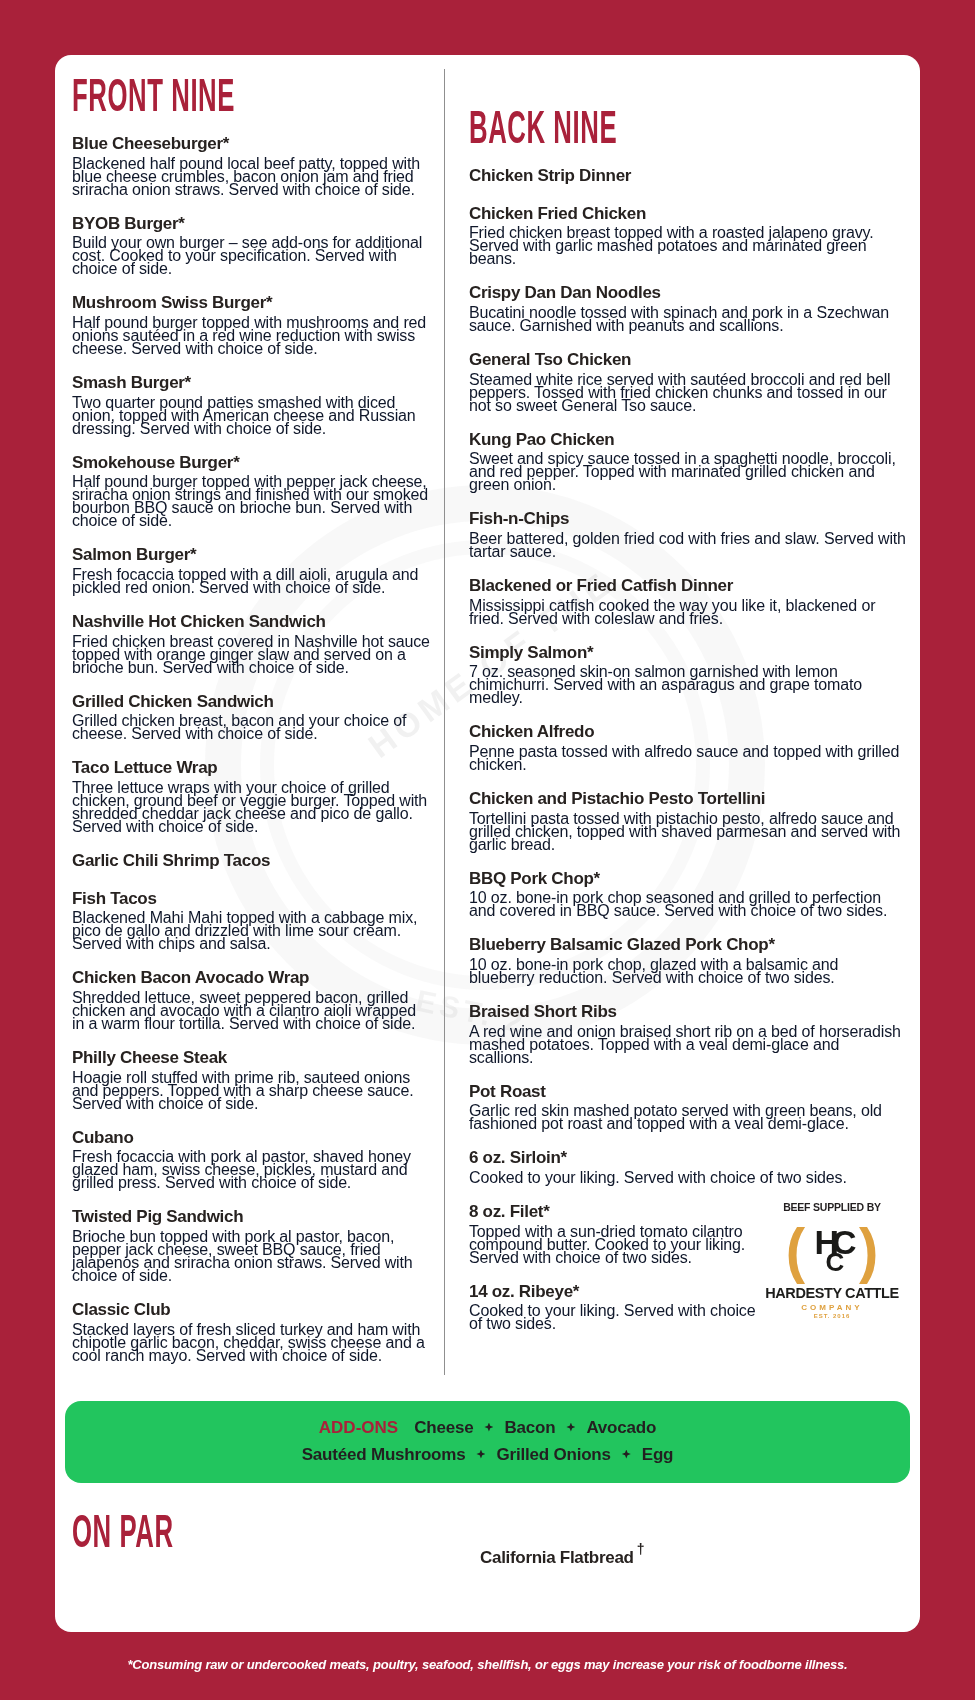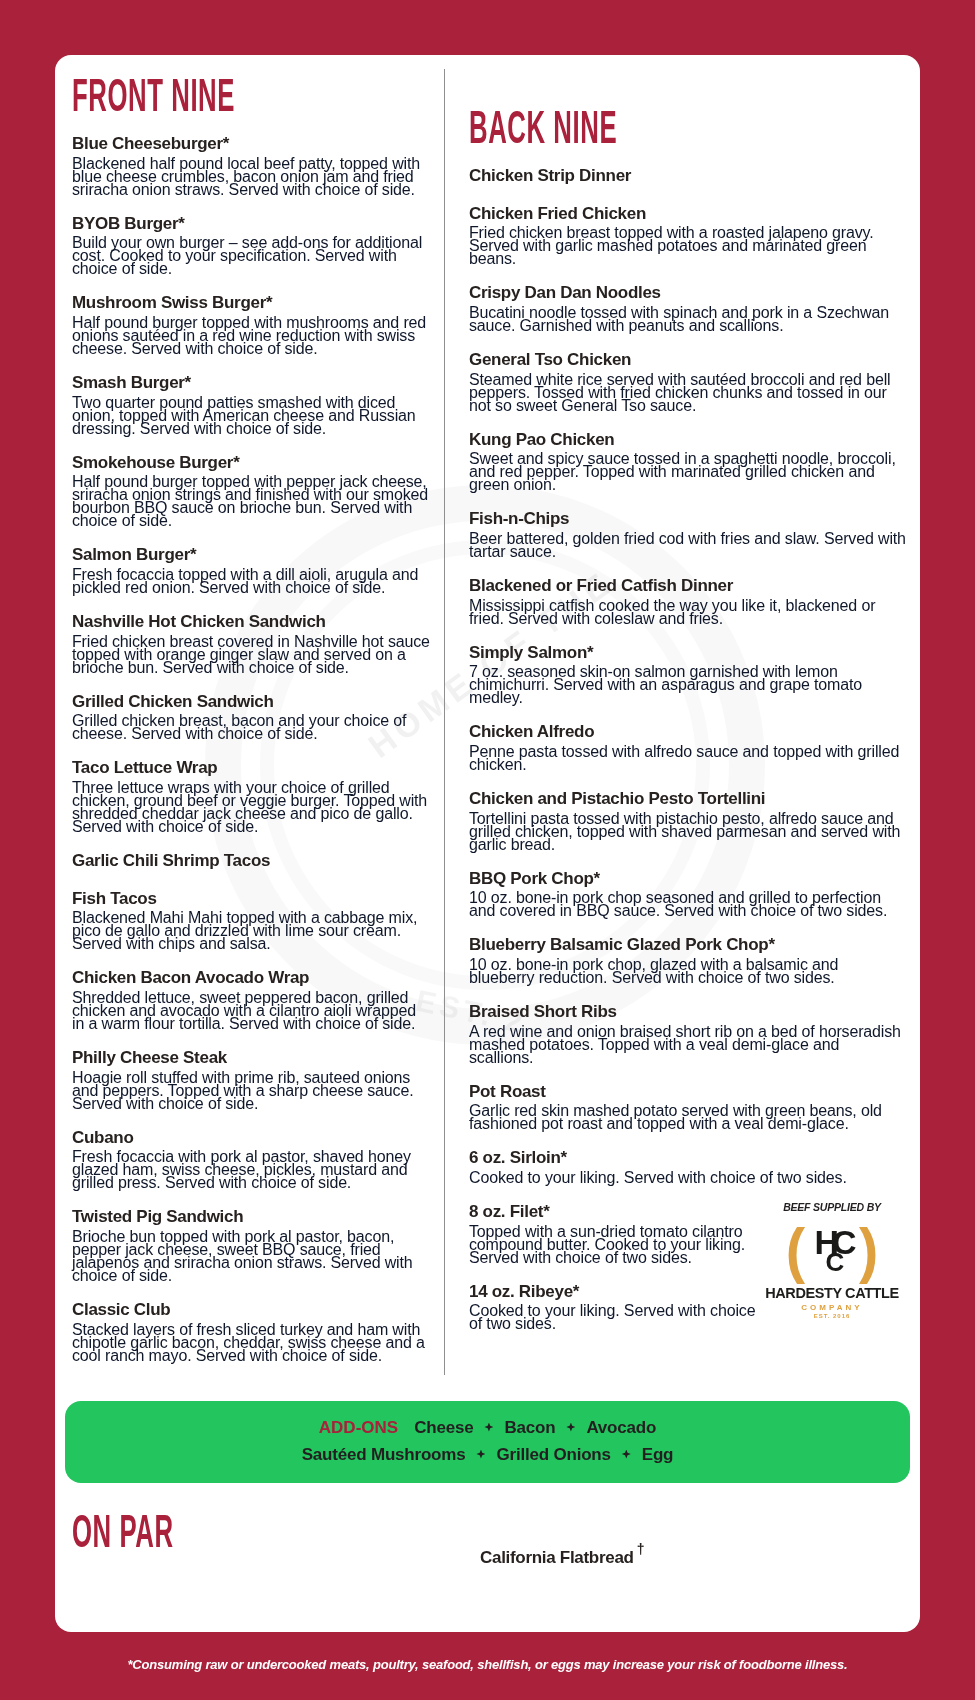--- a/index.html
+++ b/index.html
@@ -31,21 +31,21 @@
 
   .menu-item { margin-bottom:13px; }
   .item-name { font-size:17px; font-weight:bold; color:#272220; letter-spacing:-0.3px; margin-bottom:3px; }
   .item-name sup { font-weight:bold; font-size:14px; position:relative; top:-2px; margin-left:3px; }
   .item-desc { font-size:16px; line-height:13px; color:#0f172a; letter-spacing:-0.15px; }
 
   .narrow-zone { position:relative; padding-right:150px; min-height:128px; }
 
   
   .beef-logo { position:absolute; right:0; top:4px; width:148px; text-align:center; }
-  .beef-label { font-size:10.5px; font-weight:bold; font-style:italic; color:#231f20; letter-spacing:-0.2px; margin-bottom:4px; }
+  .beef-label { font-size:10.5px; font-weight:bold; color:#231f20; letter-spacing:-0.2px; margin-bottom:4px; }
   .wreath { display:flex; justify-content:center; align-items:center; height:66px; }
   .wreath .paren { font-size:58px; font-weight:bold; color:#DFA13F; line-height:60px; transform:scaleY(1.05); }
   .monogram { width:54px; line-height:1; color:#1a1a18; }
   .monogram .hc { font-size:34px; font-weight:900; letter-spacing:-7px; display:block; }
   .monogram .c2 { font-size:26px; font-weight:900; display:block; margin-top:-10px; margin-left:6px; }
   .beef-name { font-size:14.5px; font-weight:900; color:#1d1d1b; letter-spacing:-0.4px; margin-top:2px; white-space:nowrap; }
   .beef-sub { font-size:8px; font-weight:bold; color:#DFA13F; letter-spacing:3px; margin-top:2px; }
   .beef-est { font-size:6px; font-weight:bold; color:#DFA13F; letter-spacing:1px; margin-top:1px; }
 
   

